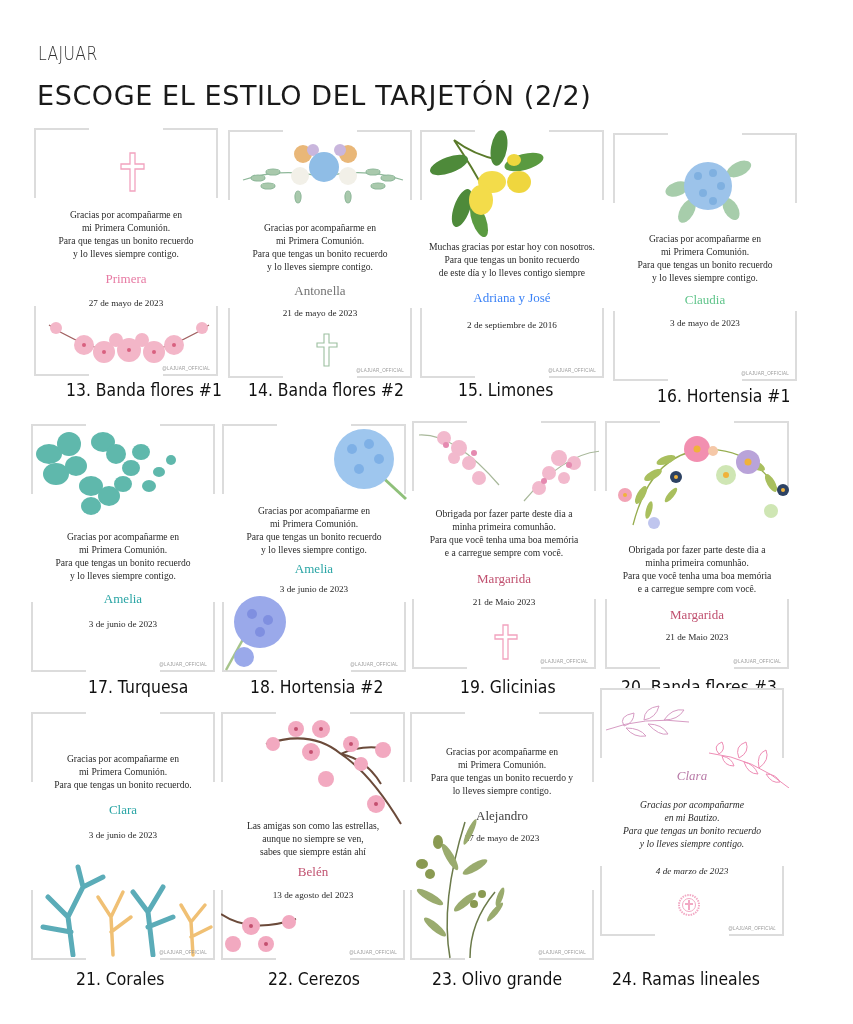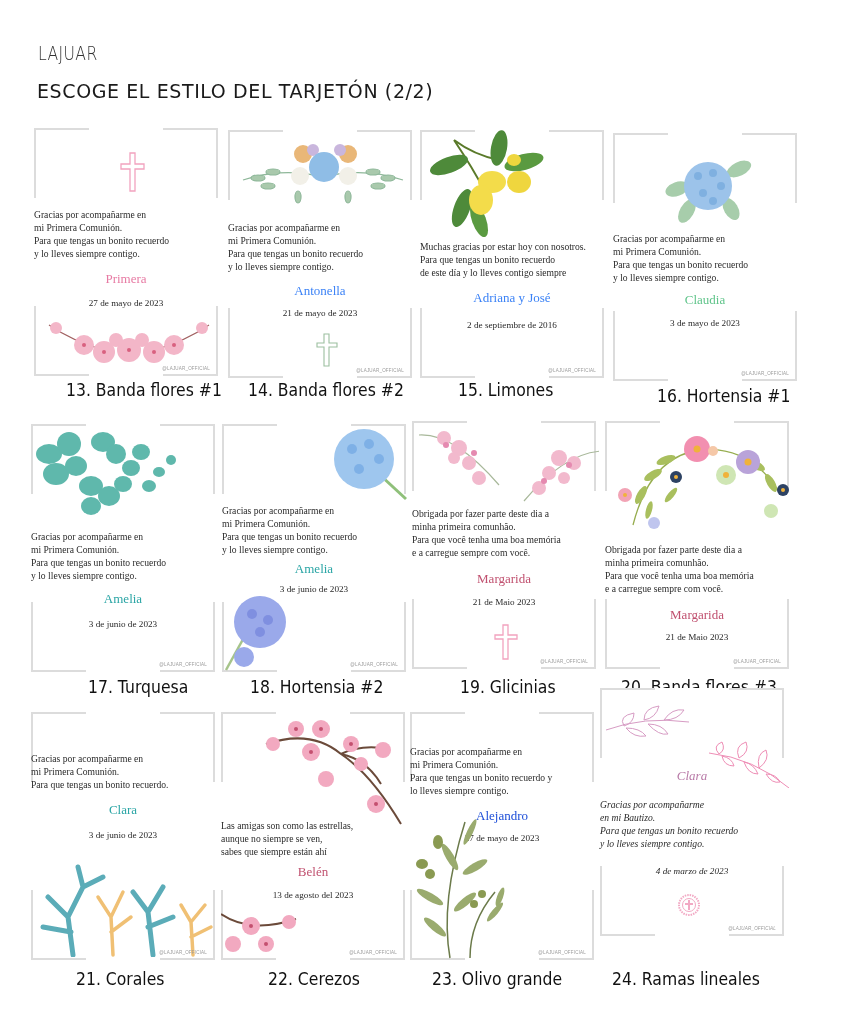--- a/index.html
+++ b/index.html
@@ -1,30 +1,30 @@
 <!DOCTYPE html>
 <html><head>
 <meta charset="utf-8">
 <style>
   html,body{margin:0;padding:0;background:#ffffff;}
   body{width:853px;height:1024px;position:relative;overflow:hidden;font-family:"Liberation Sans",sans-serif;color:#1d1d1d;}
   .brand{position:absolute;left:38px;top:42px;font-size:19px;letter-spacing:0.5px;color:#333;font-family:"DejaVu Sans",sans-serif;font-weight:300;transform:scaleX(0.82);transform-origin:left;}
-  .title{position:absolute;left:37px;top:80px;font-size:19px;letter-spacing:0.6px;color:#1a1a1a;font-family:"DejaVu Sans",sans-serif;font-weight:normal;}
+  .title{position:absolute;left:37px;top:80px;font-size:27px;letter-spacing:0.6px;color:#1a1a1a;font-family:"DejaVu Sans",sans-serif;font-weight:normal;}
   .card{position:absolute;width:184px;height:248px;background:#fff;}
   .frame{position:absolute;left:0;top:0;right:0;bottom:0;pointer-events:none;}
   .frame i{position:absolute;background:#dcdcdc;}
   .frame .t1{left:0;top:0;width:55px;height:2px;}
   .frame .t2{right:0;top:0;width:55px;height:2px;}
   .frame .b1{left:0;bottom:0;width:55px;height:2px;}
   .frame .b2{right:0;bottom:0;width:55px;height:2px;}
   .frame .l1{left:0;top:0;width:2px;height:70px;}
   .frame .l2{left:0;bottom:0;width:2px;height:70px;}
   .frame .r1{right:0;top:0;width:2px;height:70px;}
   .frame .r2{right:0;bottom:0;width:2px;height:70px;}
-  .msg{position:absolute;left:0;right:0;text-align:left;font-family:"Liberation Serif",serif;font-size:9.6px;line-height:13px;color:#2a2a2a;white-space:pre-line;}
+  .msg{position:absolute;left:0;right:0;text-align:center;font-family:"Liberation Serif",serif;font-size:9.6px;line-height:13px;color:#2a2a2a;white-space:pre-line;}
   .name{position:absolute;left:0;right:0;text-align:center;font-family:"Liberation Serif",serif;font-size:13px;}
   .date{position:absolute;left:0;right:0;text-align:center;font-family:"Liberation Serif",serif;font-size:9.2px;color:#2a2a2a;}
   .wm{position:absolute;right:8px;bottom:5px;font-size:4.5px;color:#9a9a9a;letter-spacing:0.2px;}
   .label{position:absolute;font-size:17px;color:#111;font-family:"DejaVu Sans",sans-serif;white-space:nowrap;transform:scaleX(0.92);transform-origin:left;}
   .deco{position:absolute;}
 </style>
 </head>
 <body>
 
 <div class="brand">LAJUAR</div>
@@ -103,21 +103,21 @@
     <circle cx="75" cy="8" r="6" fill="#c9b6dd"></circle>
       <circle cx="102" cy="8" r="6" fill="#c9b6dd"></circle>
     <circle cx="62" cy="34" r="9" fill="#f2f0e8"></circle>
       <circle cx="110" cy="34" r="9" fill="#f2f0e8"></circle>
     <circle cx="86" cy="25" r="15" fill="#8fbde6"></circle>
   </svg>
   <div class="msg" style="top:91px">Gracias por acompañarme en
 mi Primera Comunión.
 Para que tengas un bonito recuerdo
 y lo lleves siempre contigo.</div>
-  <div class="name" style="top:153px;color:#3b82f6">Antonella</div>
+  <div class="name" style="top:153px;color:#737373">Antonella</div>
   <div class="date" style="top:178px">21 de mayo de 2023</div>
   <svg class="deco" style="left:88px;top:203px" width="22" height="34">
       <path d="M8 1h5v9h8v4h-8v19H8V14H1v-4h7z" fill="none" stroke="#9cbf9f" stroke-width="1.1"></path>
     </svg>
   <div class="wm">@LAJUAR_OFFICIAL</div>
 </div>
 <div class="label" style="left:248px;top:380px">14. Banda flores #2</div>
 
 <div class="card" style="left:420px;top:130px;">
   <div class="frame">
@@ -452,21 +452,21 @@
       <i class="b2"></i>
       <i class="l1"></i>
       <i class="l2"></i>
       <i class="r1"></i>
       <i class="r2"></i>
     </div>
   <div class="msg" style="top:33px">Gracias por acompañarme en
 mi Primera Comunión.
 Para que tengas un bonito recuerdo y
 lo lleves siempre contigo.</div>
-  <div class="name" style="top:96px;color:#1d4ed8">Alejandro</div>
+  <div class="name" style="top:96px;color:#404040">Alejandro</div>
   <div class="date" style="top:121px">27 de mayo de 2023</div>
   <svg class="deco" style="left:0px;top:100px" width="110" height="148">
     <path d="M40 146 Q30 90 55 10 M60 146 Q60 110 85 80" stroke="#6b7a4a" stroke-width="1.5" fill="none"></path>
     <g fill="#9aab6e">
         <ellipse cx="60" cy="20" rx="3" ry="14" transform="rotate(25 60 20)"></ellipse>
         <ellipse cx="40" cy="45" rx="4" ry="15" transform="rotate(-30 40 45)"></ellipse>
         <ellipse cx="65" cy="55" rx="4" ry="14" transform="rotate(60 65 55)"></ellipse>
         <ellipse cx="20" cy="85" rx="4" ry="15" transform="rotate(-60 20 85)"></ellipse>
         <ellipse cx="55" cy="90" rx="4" ry="14" transform="rotate(50 55 90)"></ellipse>
         <ellipse cx="85" cy="100" rx="3" ry="12" transform="rotate(40 85 100)"></ellipse>

